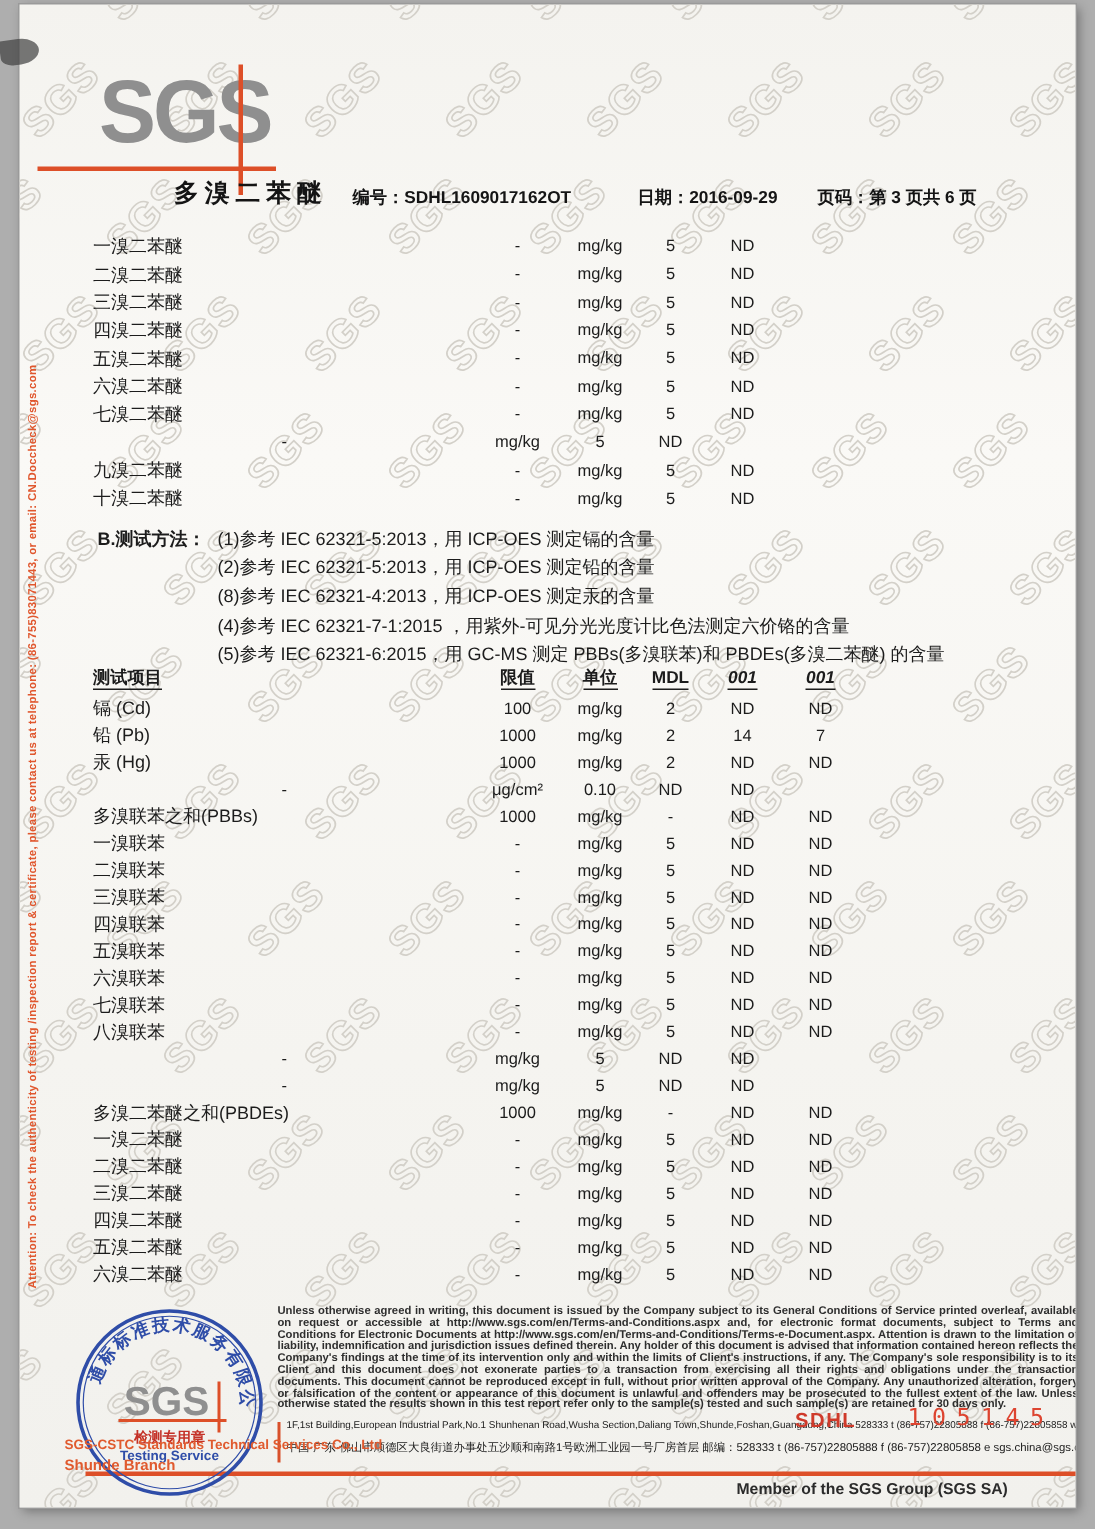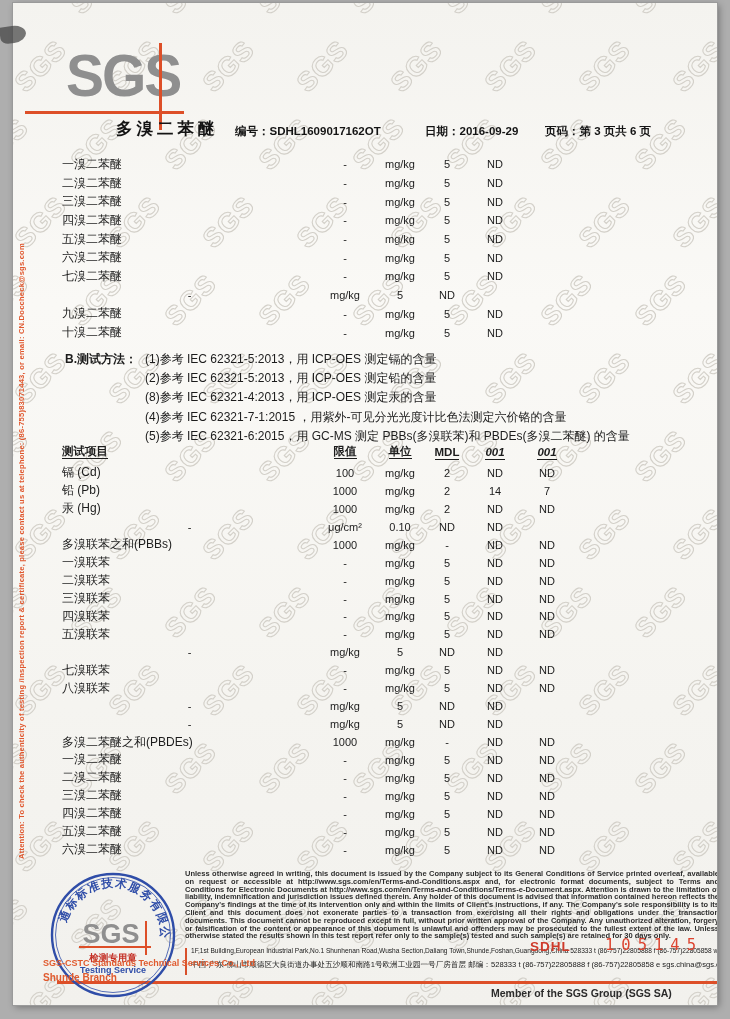--- a/index.html
+++ b/index.html
@@ -359,20 +359,21 @@
         </div>
         <div class="trow">
           <span class="c-item">五溴联苯</span>
           <span class="c-limit">-</span>
           <span class="c-unit">mg/kg</span>
           <span class="c-mdl">5</span>
           <span class="c-s1">ND</span>
           <span class="c-s2">ND</span>
         </div>
         <div class="trow">
+          <span class="c-item">六溴联苯</span>
           <span class="c-limit">-</span>
           <span class="c-unit">mg/kg</span>
           <span class="c-mdl">5</span>
           <span class="c-s1">ND</span>
           <span class="c-s2">ND</span>
         </div>
         <div class="trow">
           <span class="c-item">七溴联苯</span>
           <span class="c-limit">-</span>
           <span class="c-unit">mg/kg</span>

